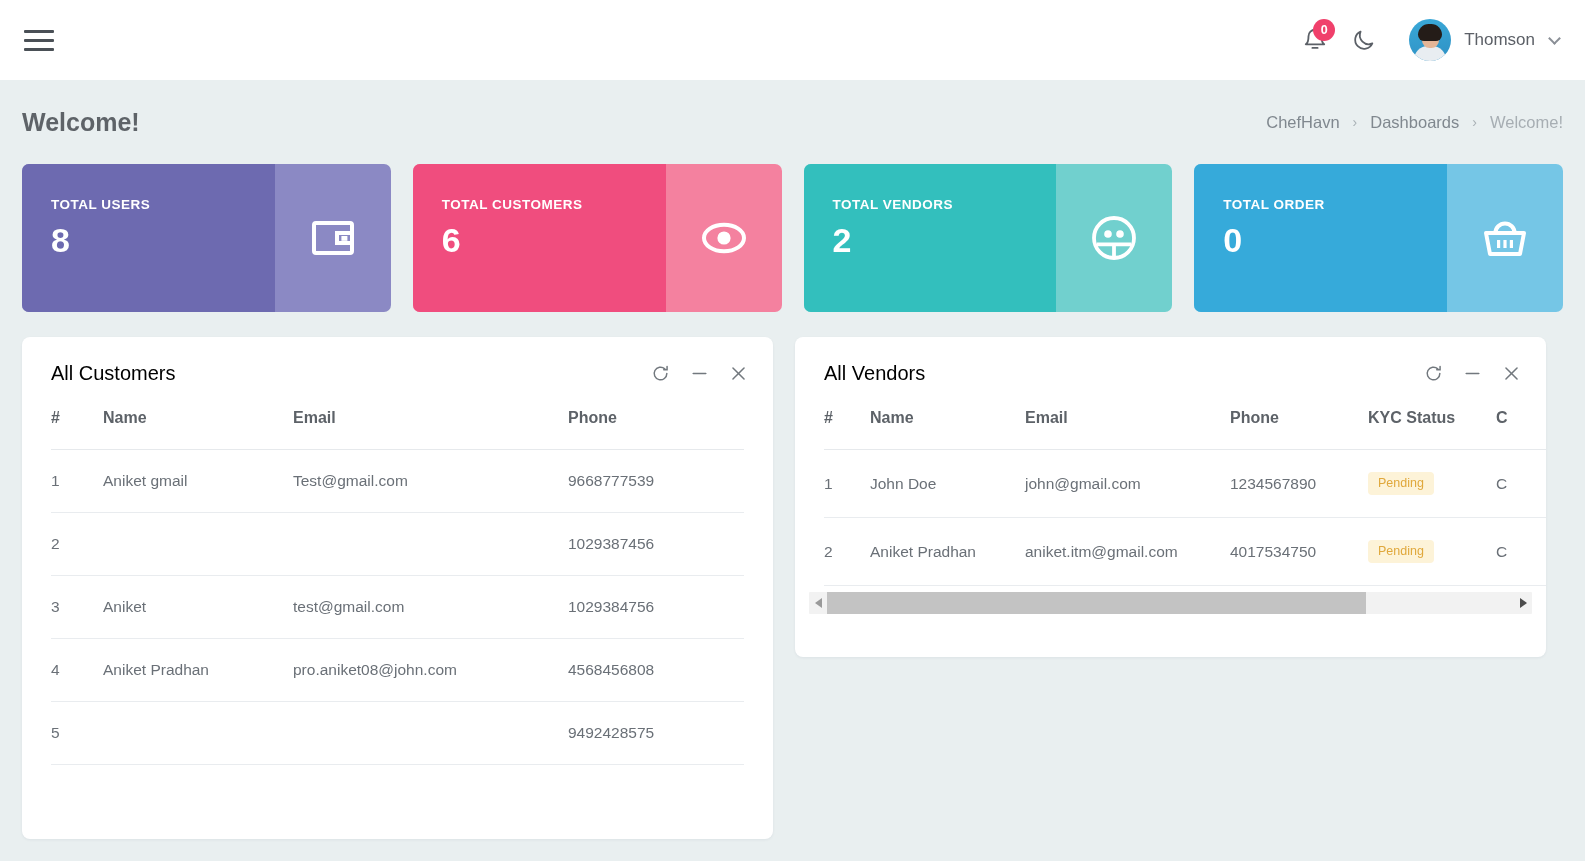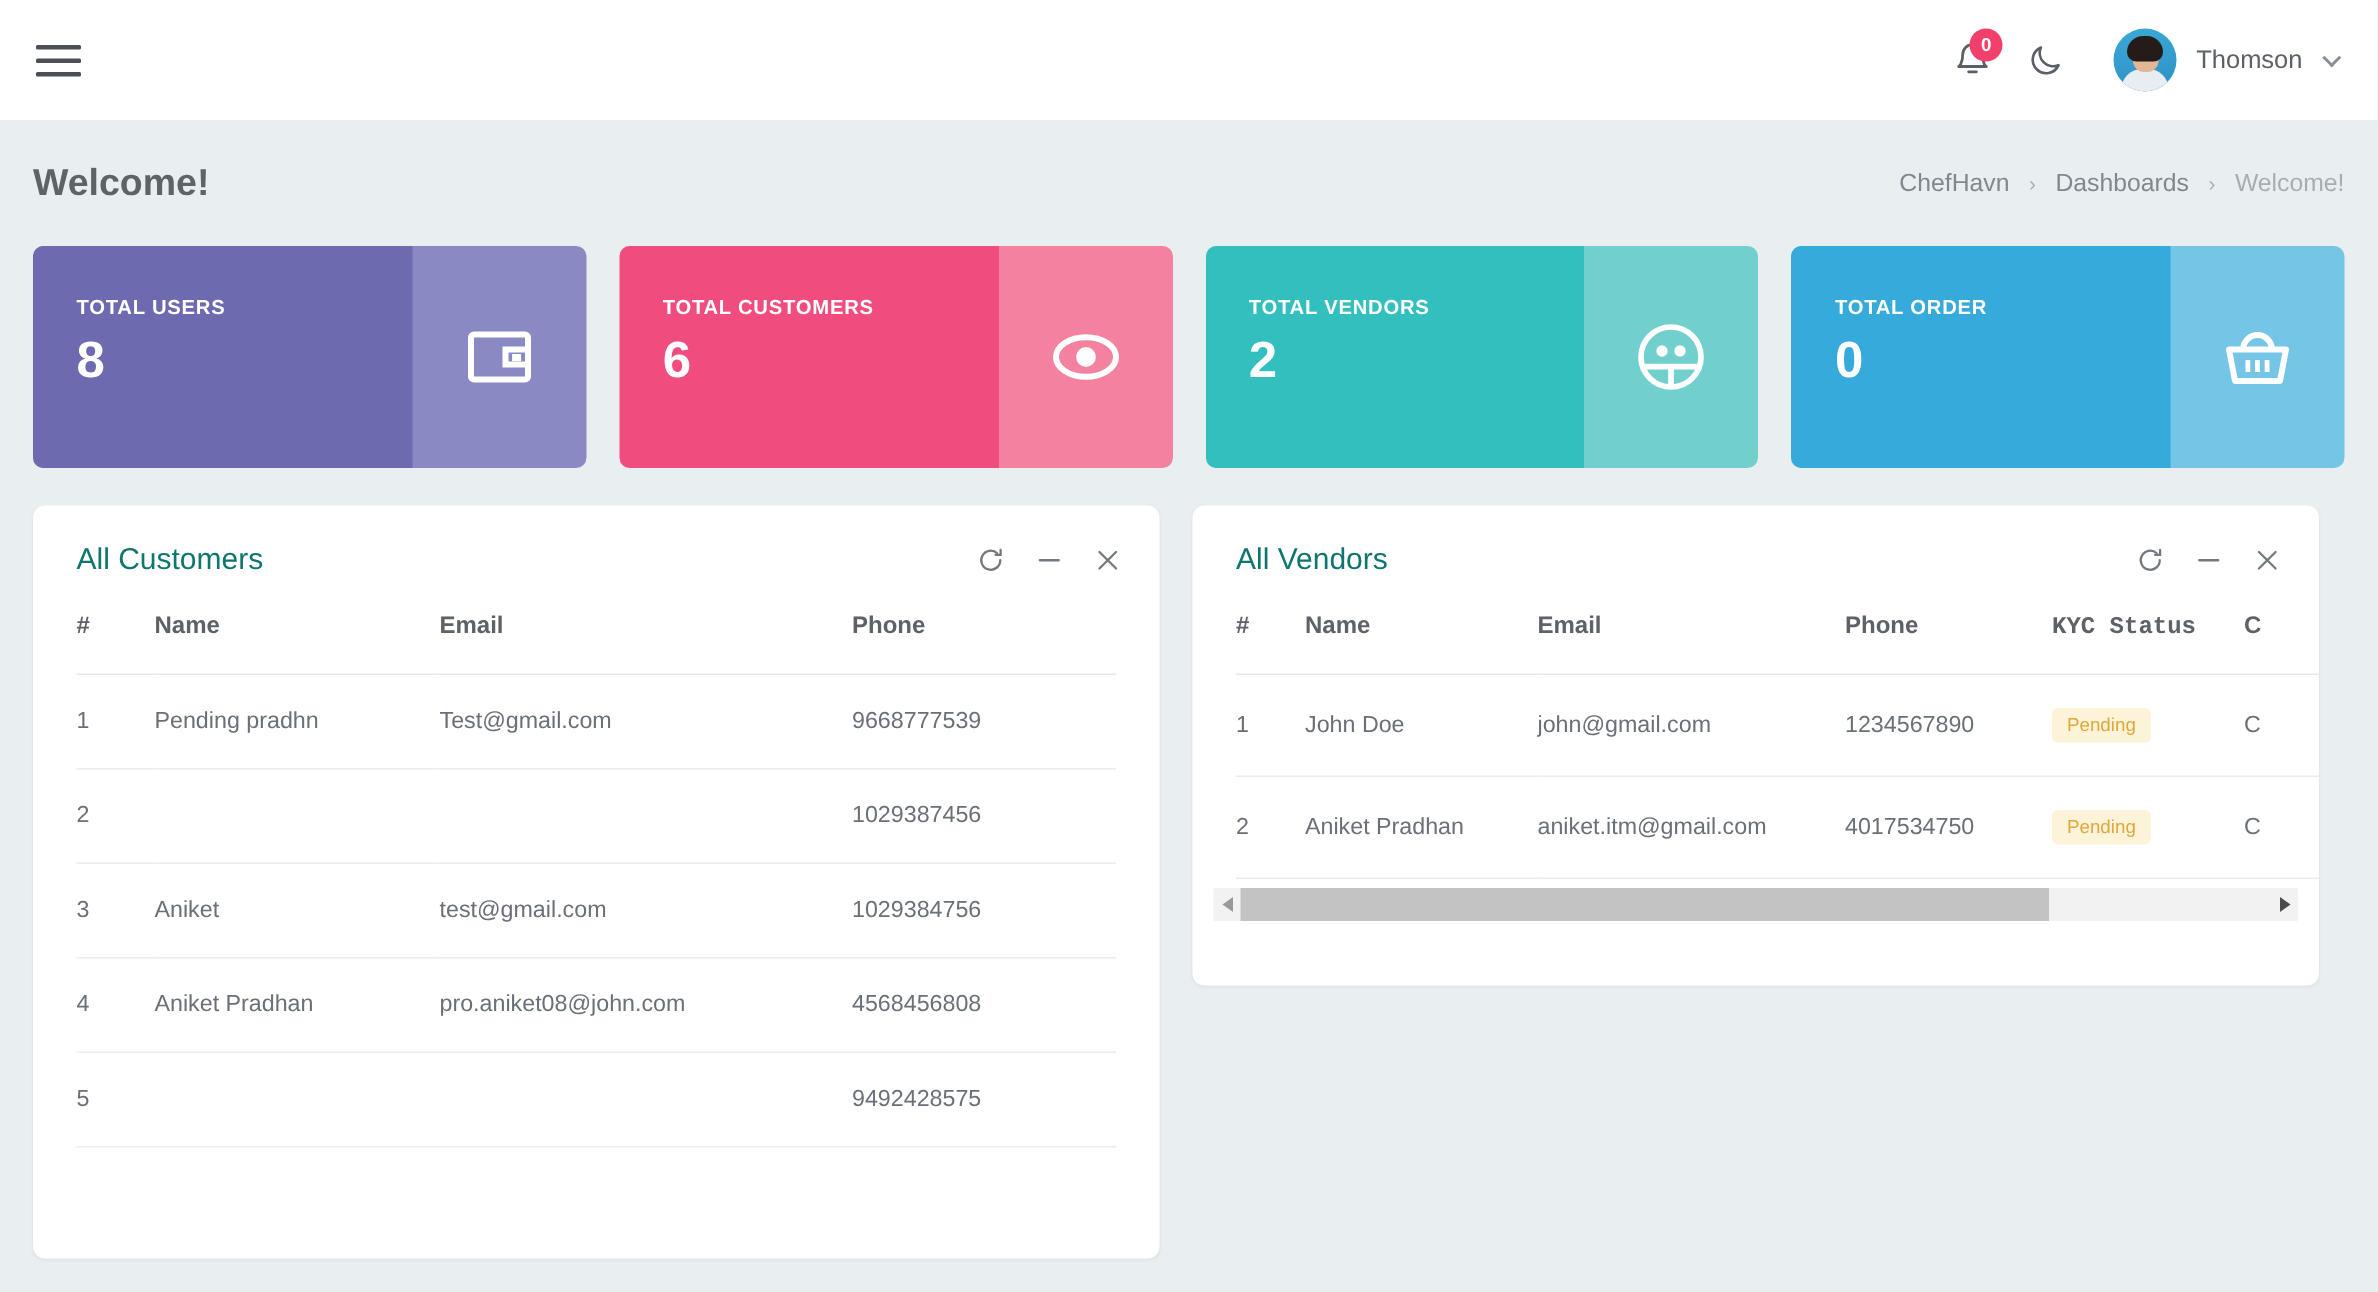--- a/index.html
+++ b/index.html
@@ -123,21 +123,21 @@
     background: #fff; border-radius: 8px;
     box-shadow: 0 1px 3px rgba(25,40,60,.06);
     overflow: hidden;
   }
   .panel-customers { width: 751px; height: 502px; }
   .panel-vendors   { width: 751px; height: 320px; }
   .panel-head {
     height: 72px; display: flex; align-items: center;
     padding: 0 24px 0 29px;
   }
-  .panel-title { font-size: 20px; color: #0f766e; }
+  .panel-title { font-size: 20px; color: #000000; }
   .panel-tools { margin-left: auto; display: flex; align-items: center; gap: 17px; }
   .tool { cursor: pointer; display: flex; align-items: center; justify-content: center;
           width: 22px; height: 22px; color: #72787e; }
   .tool svg { width: 19px; height: 19px; }
 
   table { width: 100%; border-collapse: collapse; }
   .tbl-wrap { padding: 0 29px; }
   thead th {
     text-align: left; font-size: 16px; font-weight: 700; color: #5d6268;
     padding: 0 0 22px 0; white-space: nowrap;
@@ -150,21 +150,21 @@
   tbody tr:last-child td { border-bottom: 1px solid #e9ecef; }
 
   .c-idx { width: 52px; }
   .c-name { width: 190px; }
   .c-email { width: 275px; }
 
   .v-idx { width: 46px; }
   .v-name { width: 155px; }
   .v-email { width: 205px; }
   .v-phone { width: 138px; }
-  .v-kyc { width: 128px; font-family: Liberation Mono, monospace; }
+  .v-kyc { width: 128px; }
 
   .badge-pending {
     display: inline-block; background: #fdf3d8; color: #e0a83c;
     font-size: 12.5px; padding: 4px 10px 5px; border-radius: 4px;
   }
 
   
   .hscroll {
     margin: 6px 14px 0 14px; height: 22px; background: #f2f2f2;
     display: flex; align-items: center; position: relative;
@@ -336,21 +336,21 @@
             <tr>
               <th class="c-idx">#</th>
               <th class="c-name">Name</th>
               <th class="c-email">Email</th>
               <th>Phone</th>
             </tr>
           </thead>
           <tbody>
             <tr>
               <td>1</td>
-              <td>Pending pradhn</td>
+              <td>Aniket gmail</td>
               <td>Test@gmail.com</td>
               <td>9668777539</td>
             </tr>
             <tr>
               <td>2</td>
               <td></td>
               <td></td>
               <td>1029387456</td>
             </tr>
             <tr>

